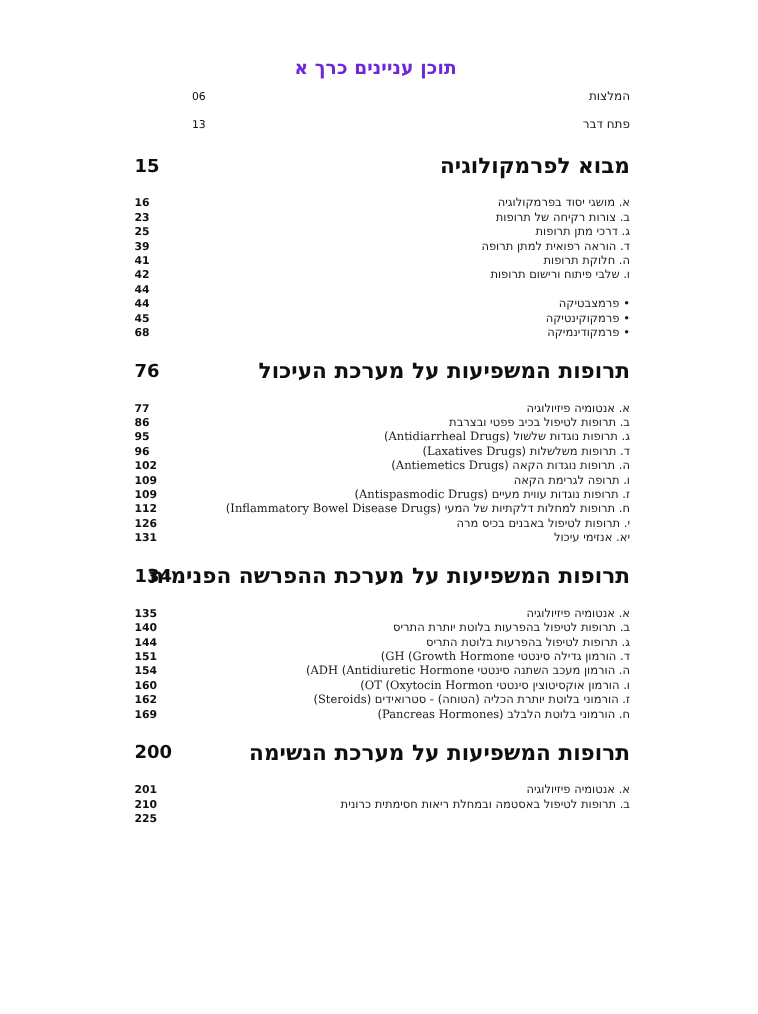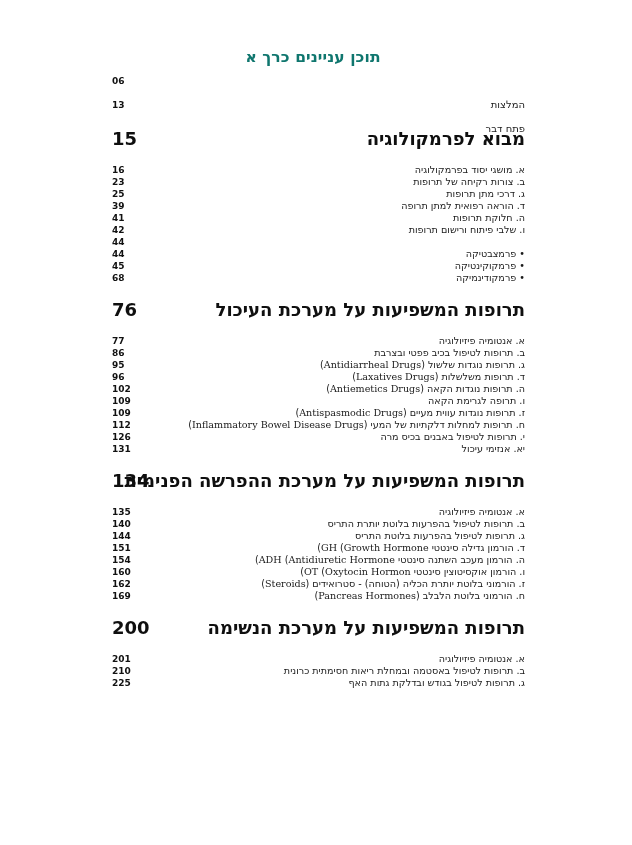--- a/index.html
+++ b/index.html
@@ -28,21 +28,21 @@
   .doc-title {
     position: absolute;
     top: 48px;
     left: 0;
     right: 6px;
     text-align: center;
     direction: rtl;
     font-size: 15.5px;
     font-weight: bold;
     letter-spacing: 0.1px;
-    color: #0f766e;
+    color: #6d28d9;
   }
 
   
   .toc {
     position: absolute;
     top: 74px;
     left: 0;
     right: 0;
     direction: rtl;
   }
@@ -79,27 +79,27 @@
     direction: rtl;
     font-size: 9.6px;
     line-height: 12px;
     color: #1a1a1a;
     white-space: nowrap;
     overflow: visible;
   }
 
   
   .row.front { height: 24px; }
-  .row.front .pg { font-size: 9px; font-weight: bold; line-height: 14px; }
-  .row.front .txt { font-size: 10px; line-height: 14px; margin-top: 24px; }
+  .row.front .pg { font-size: 9px; font-weight: normal; line-height: 14px; margin-left: 48px; }
+  .row.front .txt { font-size: 10px; line-height: 14px; }
 
   
   .row.section { height: 26px; }
   .row.section .pg {
-    font-size: 18px;
+    font-size: 15px;
     font-weight: bold;
     line-height: 17px;
     color: #0f0f0f;
   }
   .row.section .txt {
     font-size: 18px;
     font-weight: bold;
     line-height: 17px;
     color: #0f0f0f;
   }
@@ -270,17 +270,16 @@
       <div class="row entry letter">
         <div class="pg">201</div>
         <div class="txt">א. אנטומיה פיזיולוגיה</div>
       </div>
       <div class="row entry letter">
         <div class="pg">210</div>
         <div class="txt">ב. תרופות לטיפול באסטמה ובמחלת ריאות חסימתית כרונית</div>
       </div>
       <div class="row entry letter">
         <div class="pg">225</div>
-        <div class="txt">ג. תרופות לטיפול בגודש ובדלקת גתות האף</div>
       </div>
     </div>
 
 </div>
 
 </body></html>

